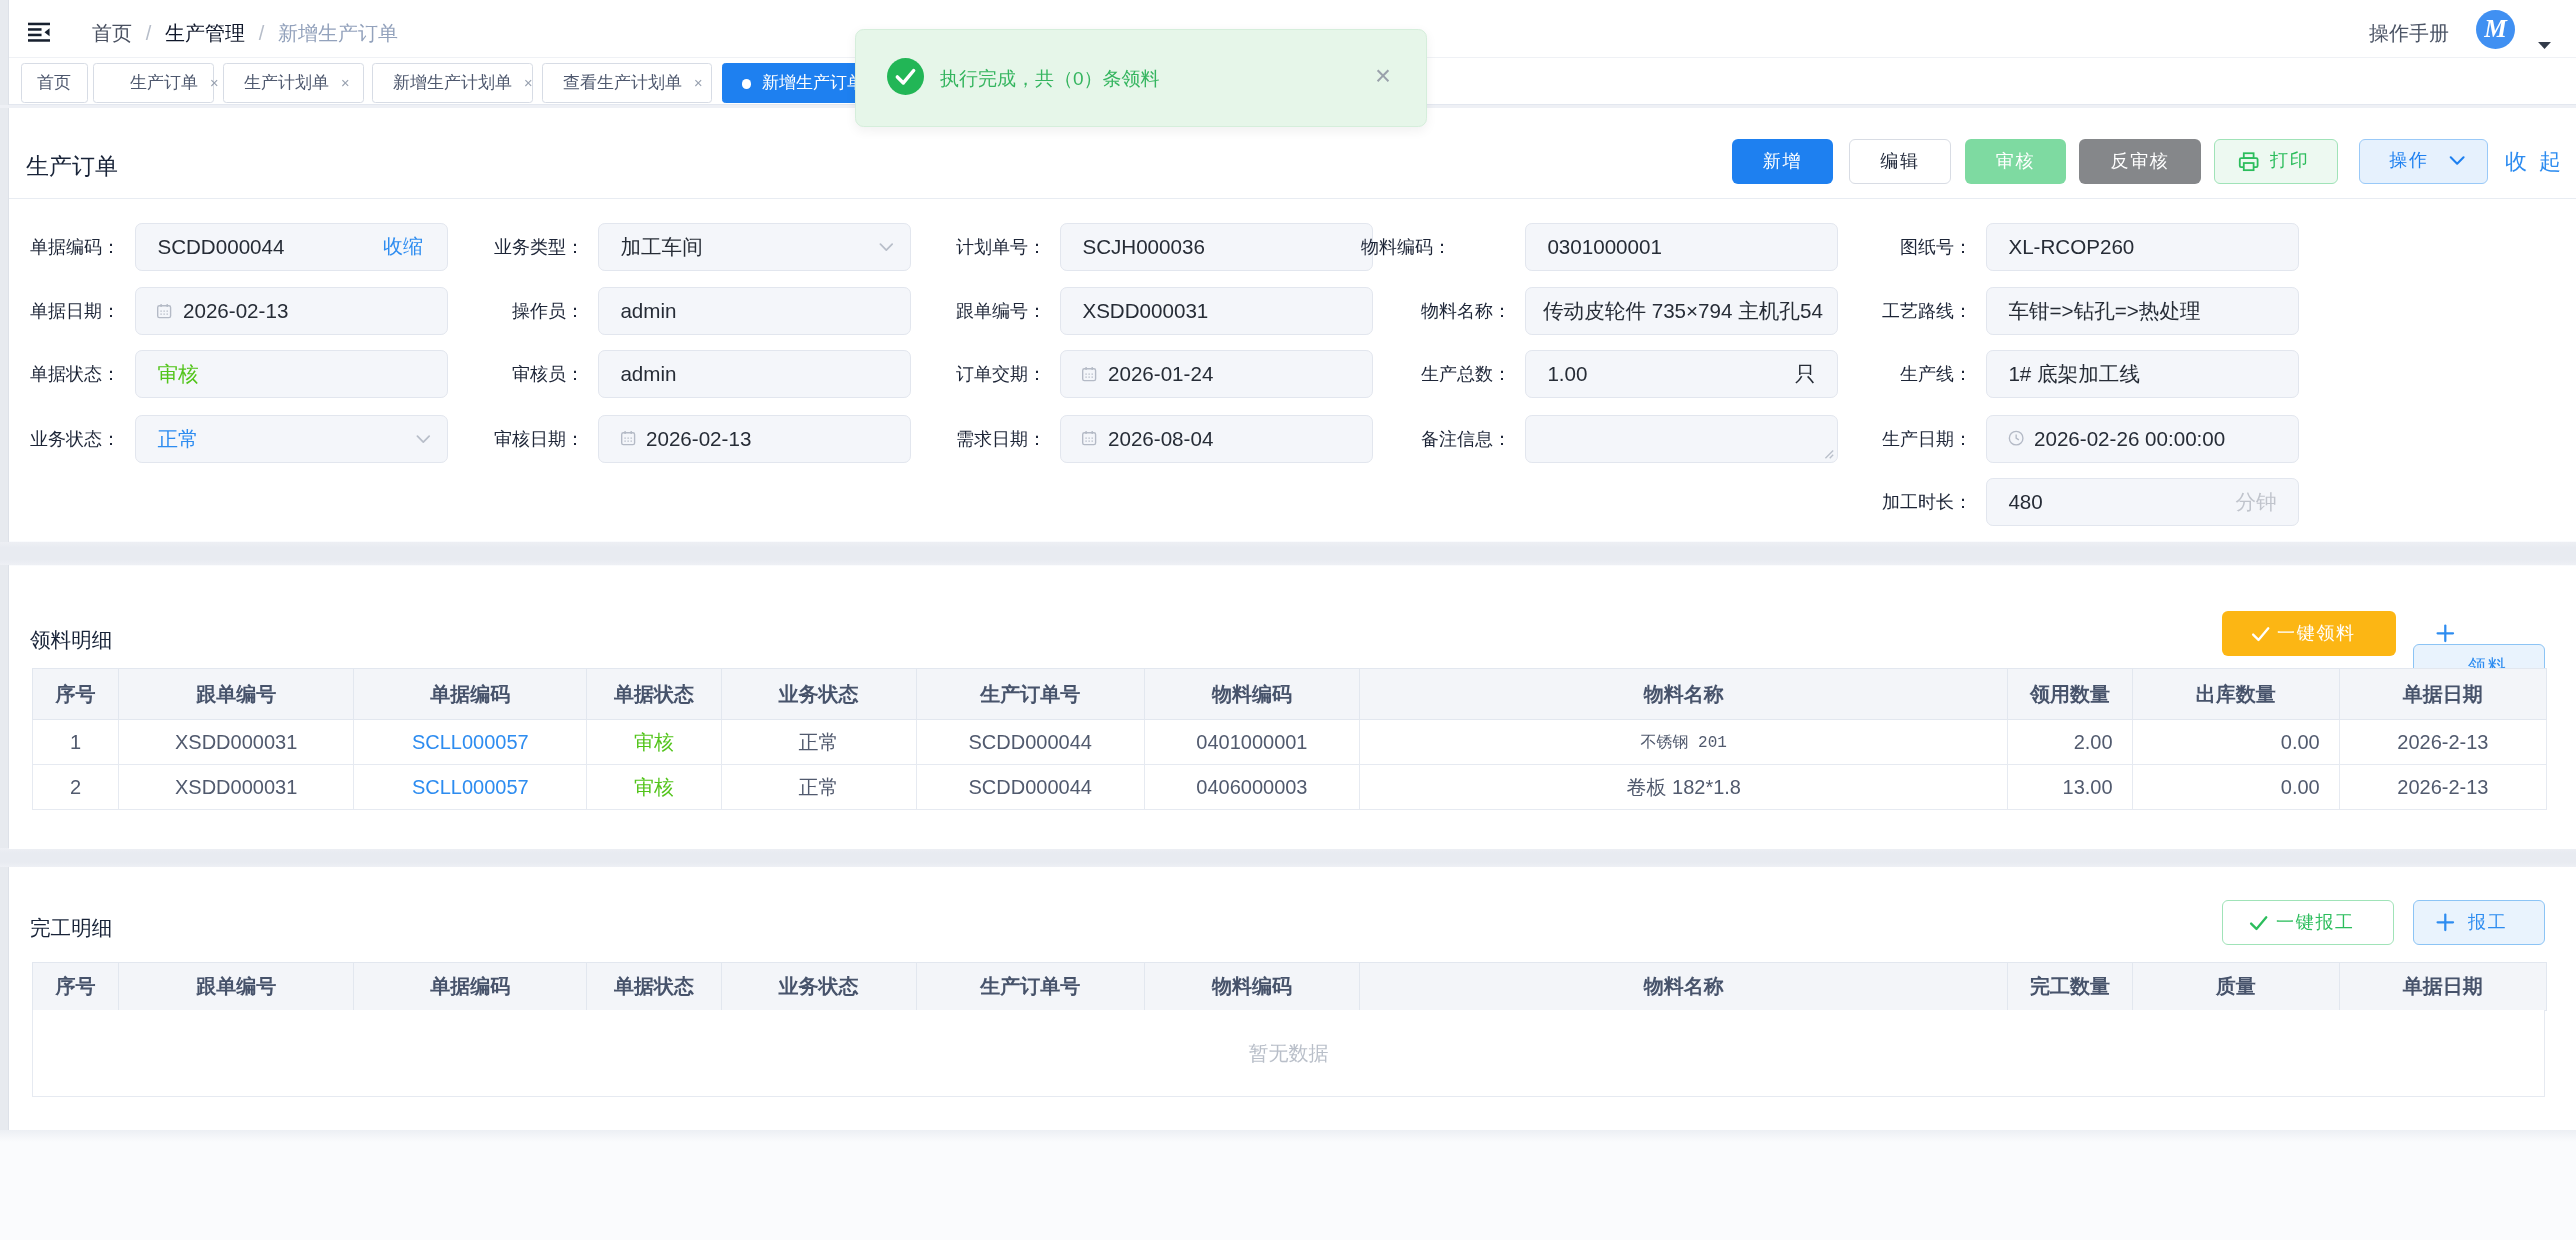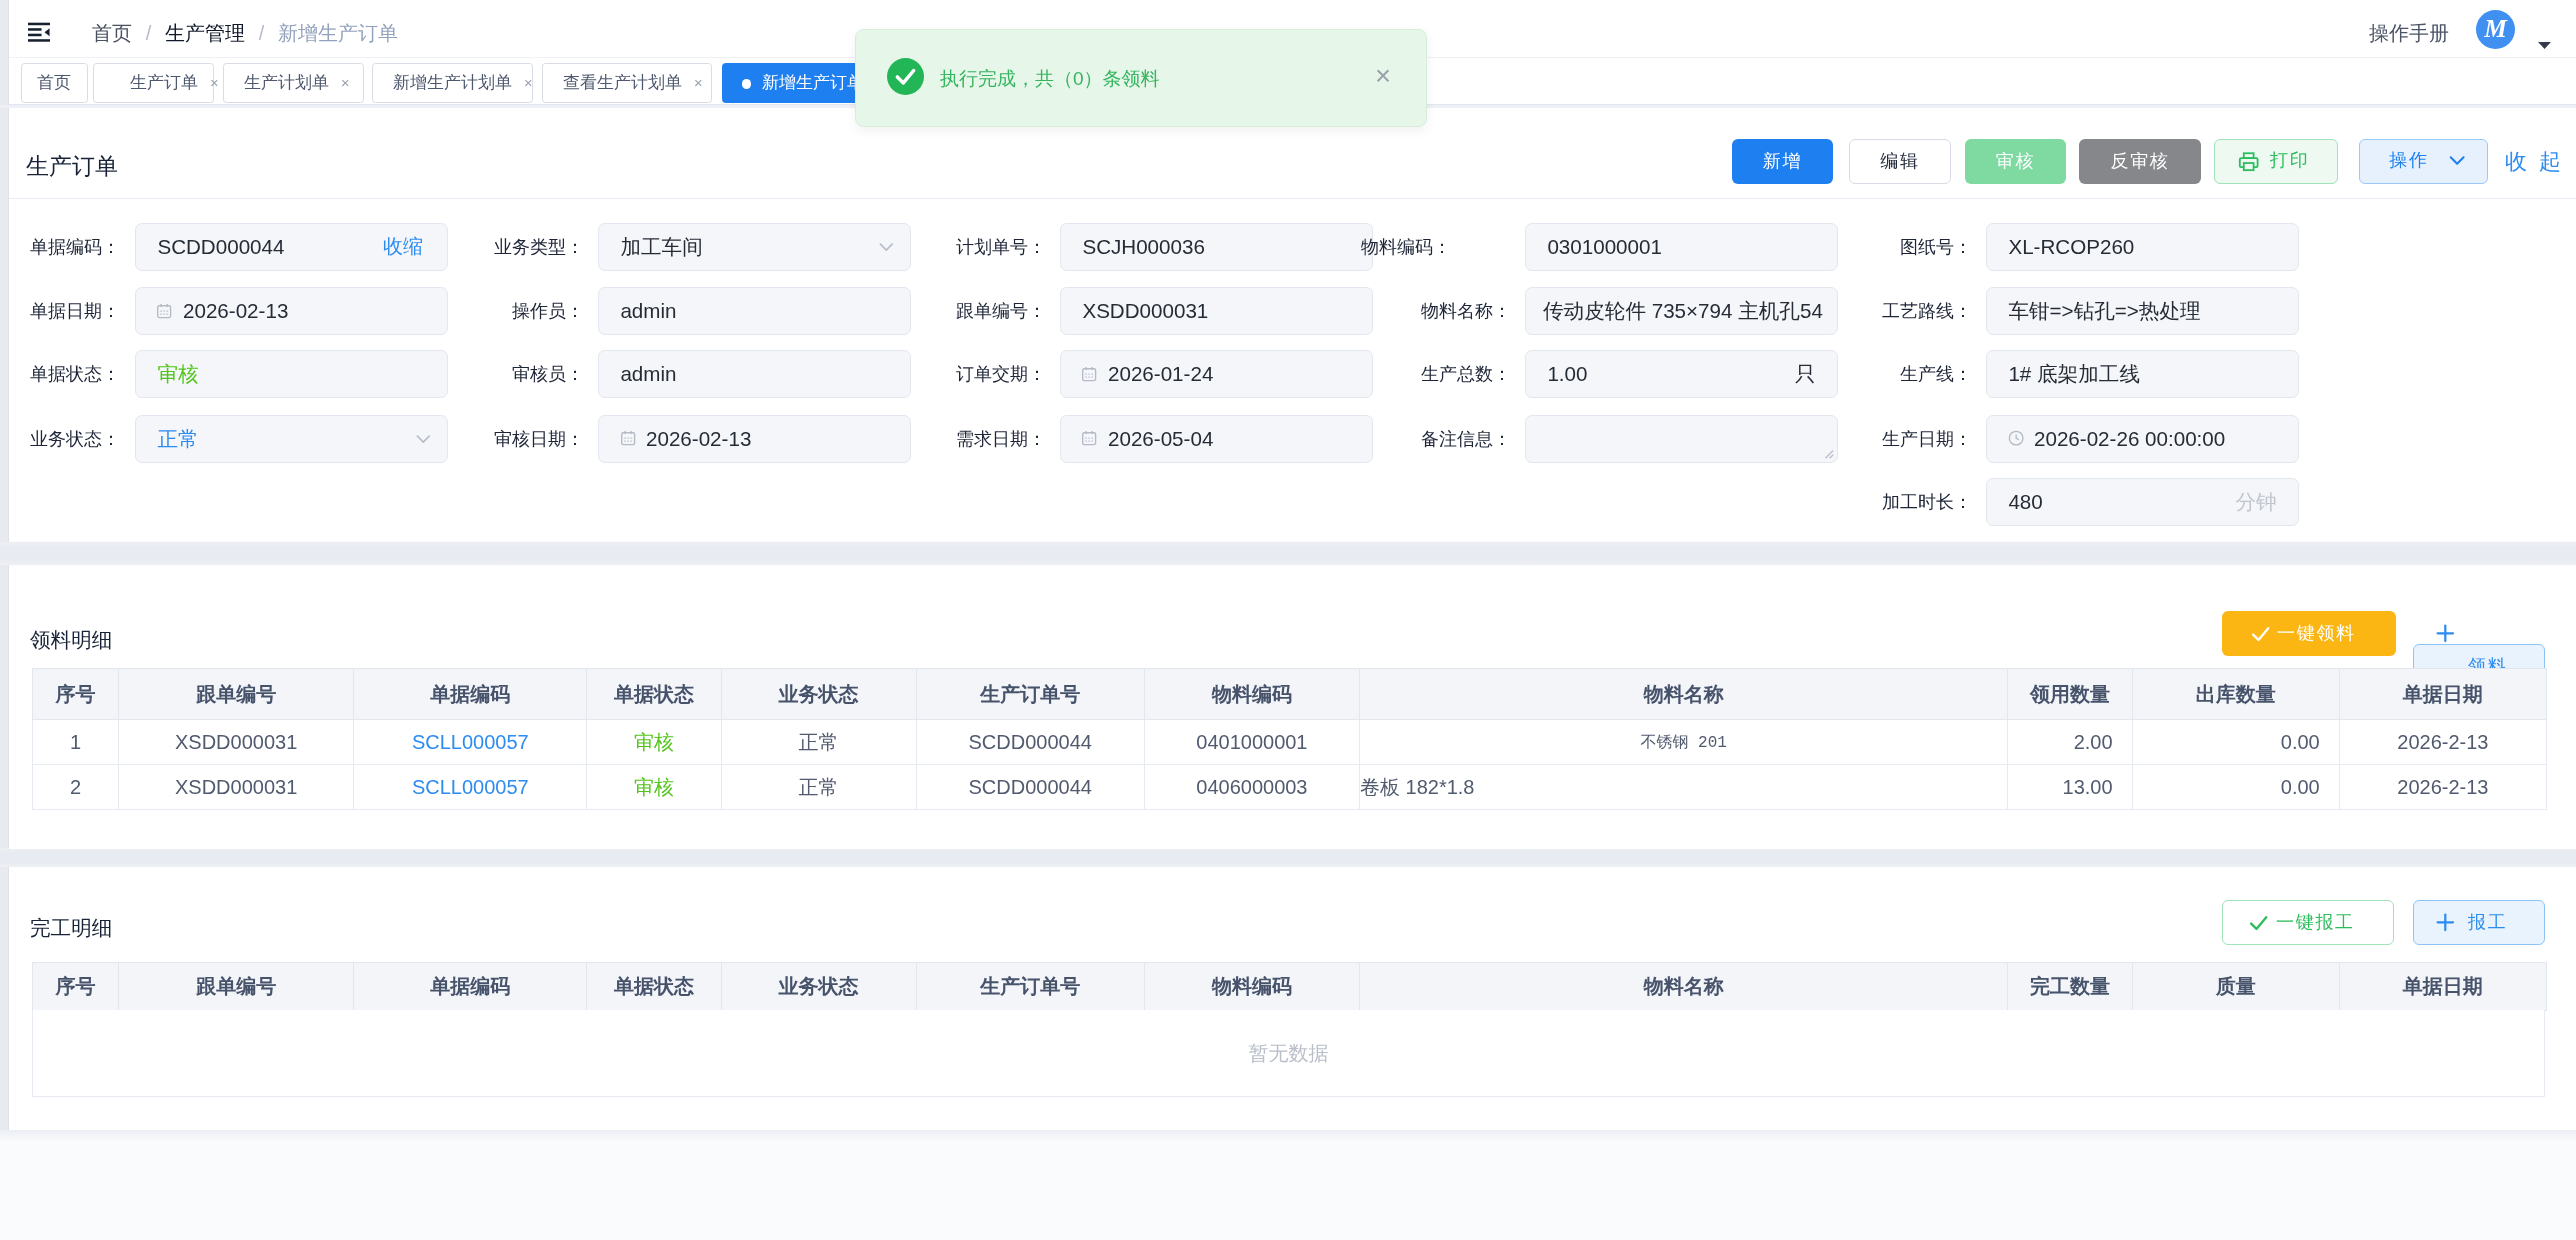--- a/index.html
+++ b/index.html
@@ -143,21 +143,21 @@
       <line x1="6.5" y1="12" x2="8.5" y2="12"></line>
       <line x1="11" y1="12" x2="13" y2="12"></line>
       <line x1="15.5" y1="12" x2="17.5" y2="12"></line>
 <line x1="6.5" y1="16.5" x2="8.5" y2="16.5"></line>
       <line x1="11" y1="16.5" x2="13" y2="16.5"></line>
       <line x1="15.5" y1="16.5" x2="17.5" y2="16.5"></line>
     </g>
   </svg>
 <div class="lbl" style="left:875px;top:415px;width:171px;">需求日期：</div>
 <div class="inp" style="left:1060px;top:415px;">
-    <span class="vi">2026-05-04</span>
+    <span class="vi">2026-08-04</span>
   </div>
 <svg class="abs" style="left:1081px;top:430px" width="16.3" height="16.3" viewBox="0 0 24 24" fill="none" stroke="#b4bac6" stroke-width="2">
 <rect x="2.5" y="4" width="19" height="17.5" rx="2.5"></rect>
     <line x1="7.5" y1="1.5" x2="7.5" y2="6"></line>
     <line x1="16.5" y1="1.5" x2="16.5" y2="6"></line>
 <g stroke-width="1.8">
       <line x1="6.5" y1="12" x2="8.5" y2="12"></line>
       <line x1="11" y1="12" x2="13" y2="12"></line>
       <line x1="15.5" y1="12" x2="17.5" y2="12"></line>
 <line x1="6.5" y1="16.5" x2="8.5" y2="16.5"></line>
@@ -266,21 +266,21 @@
         <td style="height:45px;border:1.3px solid #e6eaf1;font-size:20px;color:#515a6e;text-align:center;">2026-2-13</td>
       </tr>
       <tr>
         <td style="height:45px;border:1.3px solid #e6eaf1;font-size:20px;color:#515a6e;text-align:center;">2</td>
         <td style="height:45px;border:1.3px solid #e6eaf1;font-size:20px;color:#515a6e;text-align:center;">XSDD000031</td>
         <td style="height:45px;border:1.3px solid #e6eaf1;font-size:20px;color:#515a6e;text-align:center;"><span style="color:#2d8cf0;">SCLL000057</span></td>
         <td style="height:45px;border:1.3px solid #e6eaf1;font-size:20px;color:#515a6e;text-align:center;"><span style="color:#52c41a;">审核</span></td>
         <td style="height:45px;border:1.3px solid #e6eaf1;font-size:20px;color:#515a6e;text-align:center;">正常</td>
         <td style="height:45px;border:1.3px solid #e6eaf1;font-size:20px;color:#515a6e;text-align:center;">SCDD000044</td>
         <td style="height:45px;border:1.3px solid #e6eaf1;font-size:20px;color:#515a6e;text-align:center;">0406000003</td>
-        <td style="height:45px;border:1.3px solid #e6eaf1;font-size:20px;color:#515a6e;">卷板 182*1.8</td>
+        <td style="height:45px;border:1.3px solid #e6eaf1;font-size:20px;color:#515a6e;text-align:center;">卷板 182*1.8</td>
         <td style="height:45px;border:1.3px solid #e6eaf1;font-size:20px;color:#515a6e;text-align:right;padding-right:19px;">13.00</td>
         <td style="height:45px;border:1.3px solid #e6eaf1;font-size:20px;color:#515a6e;text-align:right;padding-right:19px;">0.00</td>
         <td style="height:45px;border:1.3px solid #e6eaf1;font-size:20px;color:#515a6e;text-align:center;">2026-2-13</td>
       </tr>
     </tbody>
   </table>
 <div class="card" style="top:867px;height:263px;"></div>
 <div class="abs" style="left:30px;top:914px;font-size:20.6px;color:#182338;font-weight:500;">完工明细</div>
 <div class="btn" style="left:2222px;top:900px;width:172px;height:45px;background:#fff;border:1.7px solid #a0e3b8;color:#2bbd5c;line-height:42px;padding-left:53px;text-align:left;">一键报工</div>
 <svg class="abs" style="left:2248px;top:912px" width="21.4" height="21.4" viewBox="0 0 24 24" fill="none" stroke="#2bbd5c" stroke-width="2.6" stroke-linecap="round" stroke-linejoin="round">

